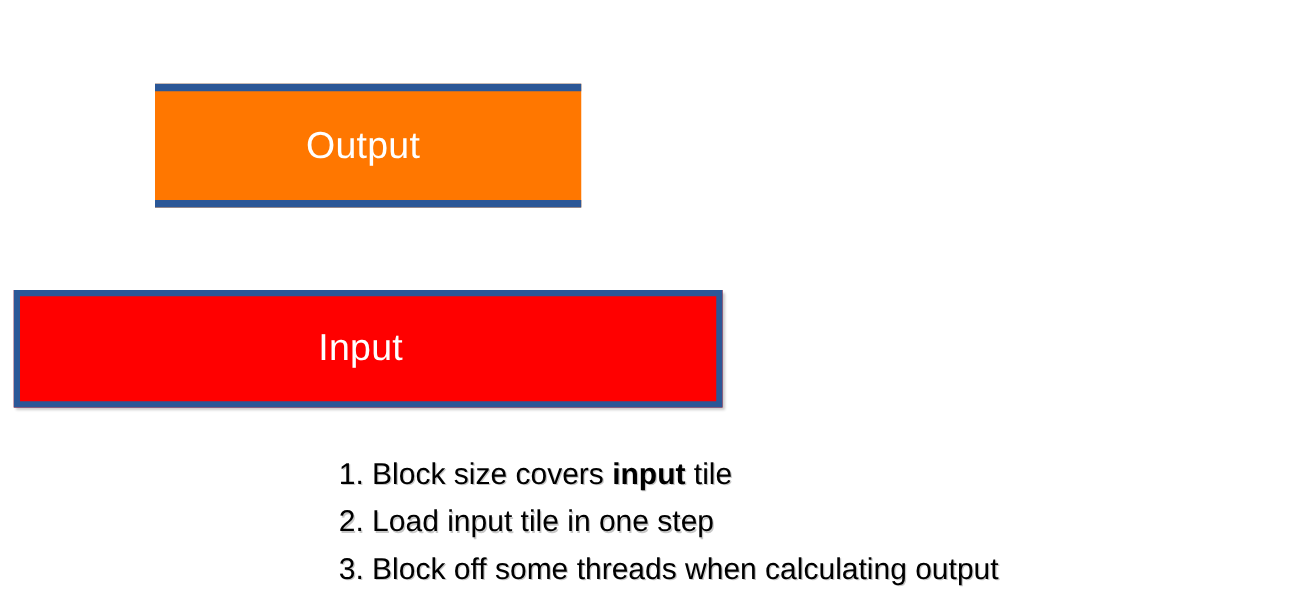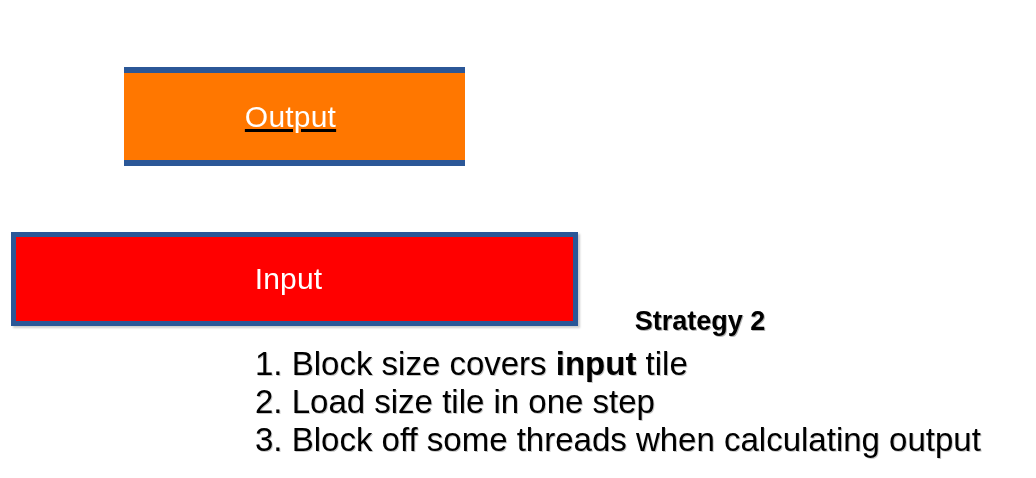--- a/index.html
+++ b/index.html
@@ -32,21 +32,20 @@
     top: 67px;
     width: 341px;
     height: 99px;
     box-sizing: border-box;
     background: #FF7700;
     border-top: 6px solid #2B5797;
     border-bottom: 6px solid #2B5797;
     display: flex;
     align-items: center;
     justify-content: center;
-    text-decoration: underline;
   }
   .output-bar .bar-label {
     color: #ffffff;
     font-size: 30px;
     line-height: 1;
     letter-spacing: 0.2px;
     position: relative;
     left: -4px;
   }
 
@@ -87,25 +86,25 @@
     font-weight: bold;
     color: #000000;
     white-space: nowrap;
     text-shadow: 1px 1px 0 rgba(0,0,0,0.30);
   }
 
   #strategy-list {
     position: absolute;
     left: 255px;
     top: 345px;
-    margin: 0;
+    margin: 16px;
     padding: 0;
     list-style: none;
     color: #000000;
-    font-size: 33px;
+    font-size: 24px;
     line-height: 38px;
     white-space: nowrap;
     text-shadow: 1px 1px 0 rgba(0,0,0,0.22);
   }
   #strategy-list li { margin: 0; padding: 0; }
   #strategy-list .num { display: inline; }
   #strategy-list b { font-weight: bold; }
 </style>
 </head>
 <body>
@@ -121,27 +120,26 @@
   </div>
 
   <div class="output-bar">
     <span class="bar-label">Output</span>
   </div>
 
   <div class="input-bar">
     <span class="bar-label">Input</span>
   </div>
 
-  <div id="strategy-title">Strategy 2</div>
 
   <ul id="strategy-list">
     <li>
       <span class="num">1.</span><span> Block size covers </span><b>input</b><span> tile</span>
     </li>
     <li>
-      <span class="num">2.</span><span> Load size tile in one step</span>
+      <span class="num">2.</span><span> Load input tile in one step</span>
     </li>
     <li>
       <span class="num">3.</span><span> Block off some threads when calculating  output</span>
     </li>
   </ul>
 
 </div>
 
 </body></html>

